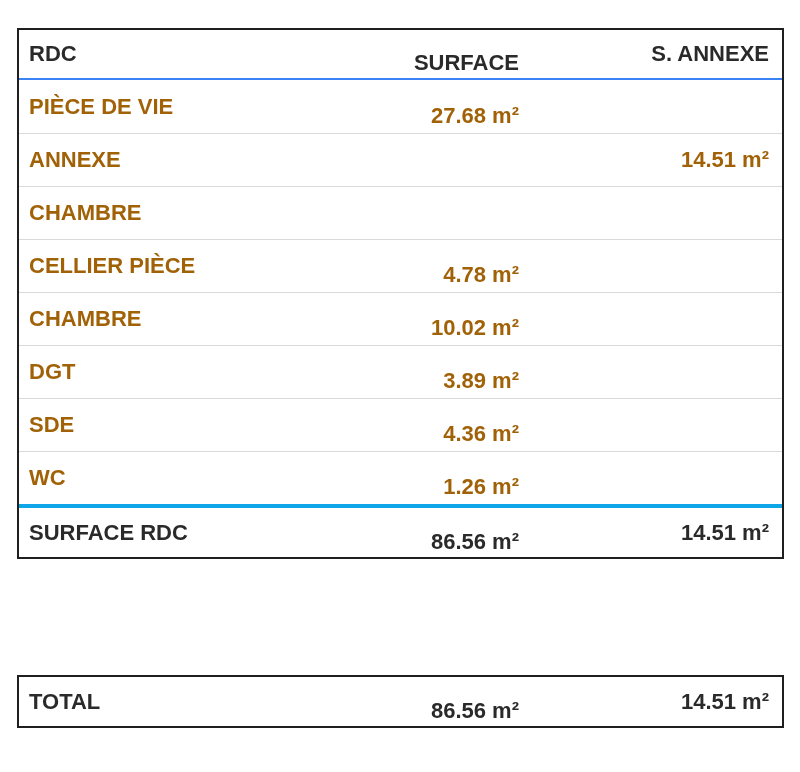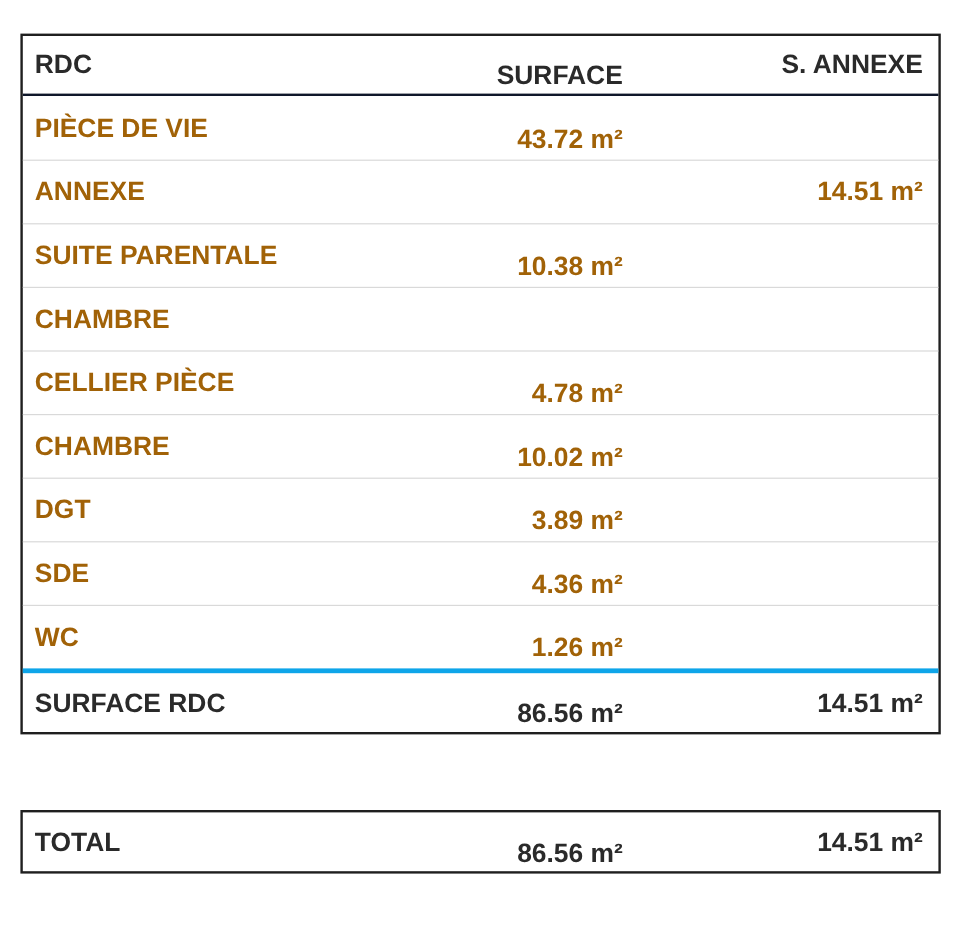--- a/index.html
+++ b/index.html
@@ -26,21 +26,21 @@
     height: 53px;
     padding: 0 13px 0 10px;
     font-size: 22px;
     color: #a16207;
     font-weight: bold;
   }
   .trow.sep { border-top: 1px solid #d9d9d9; }
 
   .trow.header {
     height: 50px;
-    border-bottom: 2px solid #0f172a;
+    border-bottom: 2px solid #3b82f6;
   }
   .trow.header, .trow.footer, .trow.total {
     font-weight: 700;
     color: #2a2a2a;
   }
   .trow.footer {
     border-top: 4px solid #0ea5e9;
   }
   .trow.total { height: 49px; align-items: center; }
 
@@ -54,35 +54,30 @@
 <div class="panel panel-main">
 
   <div class="trow header">
     <span class="c-name">RDC</span>
     <span class="c-surface">SURFACE</span>
     <span class="c-annexe">S. ANNEXE</span>
   </div>
 
   <div class="trow">
     <span class="c-name">PIÈCE DE VIE</span>
-    <span class="c-surface">43.72 m²</span>
+    <span class="c-surface">27.68 m²</span>
     <span class="c-annexe"></span>
   </div>
 
   <div class="trow sep">
     <span class="c-name">ANNEXE</span>
     <span class="c-surface"></span>
     <span class="c-annexe">14.51 m²</span>
   </div>
 
-  <div class="trow sep">
-    <span class="c-name">SUITE PARENTALE</span>
-    <span class="c-surface">10.38 m²</span>
-    <span class="c-annexe"></span>
-  </div>
 
   <div class="trow sep">
     <span class="c-name">CHAMBRE</span>
     <span class="c-annexe"></span>
   </div>
 
   <div class="trow sep">
     <span class="c-name">CELLIER PIÈCE</span>
     <span class="c-surface">4.78 m²</span>
     <span class="c-annexe"></span>

